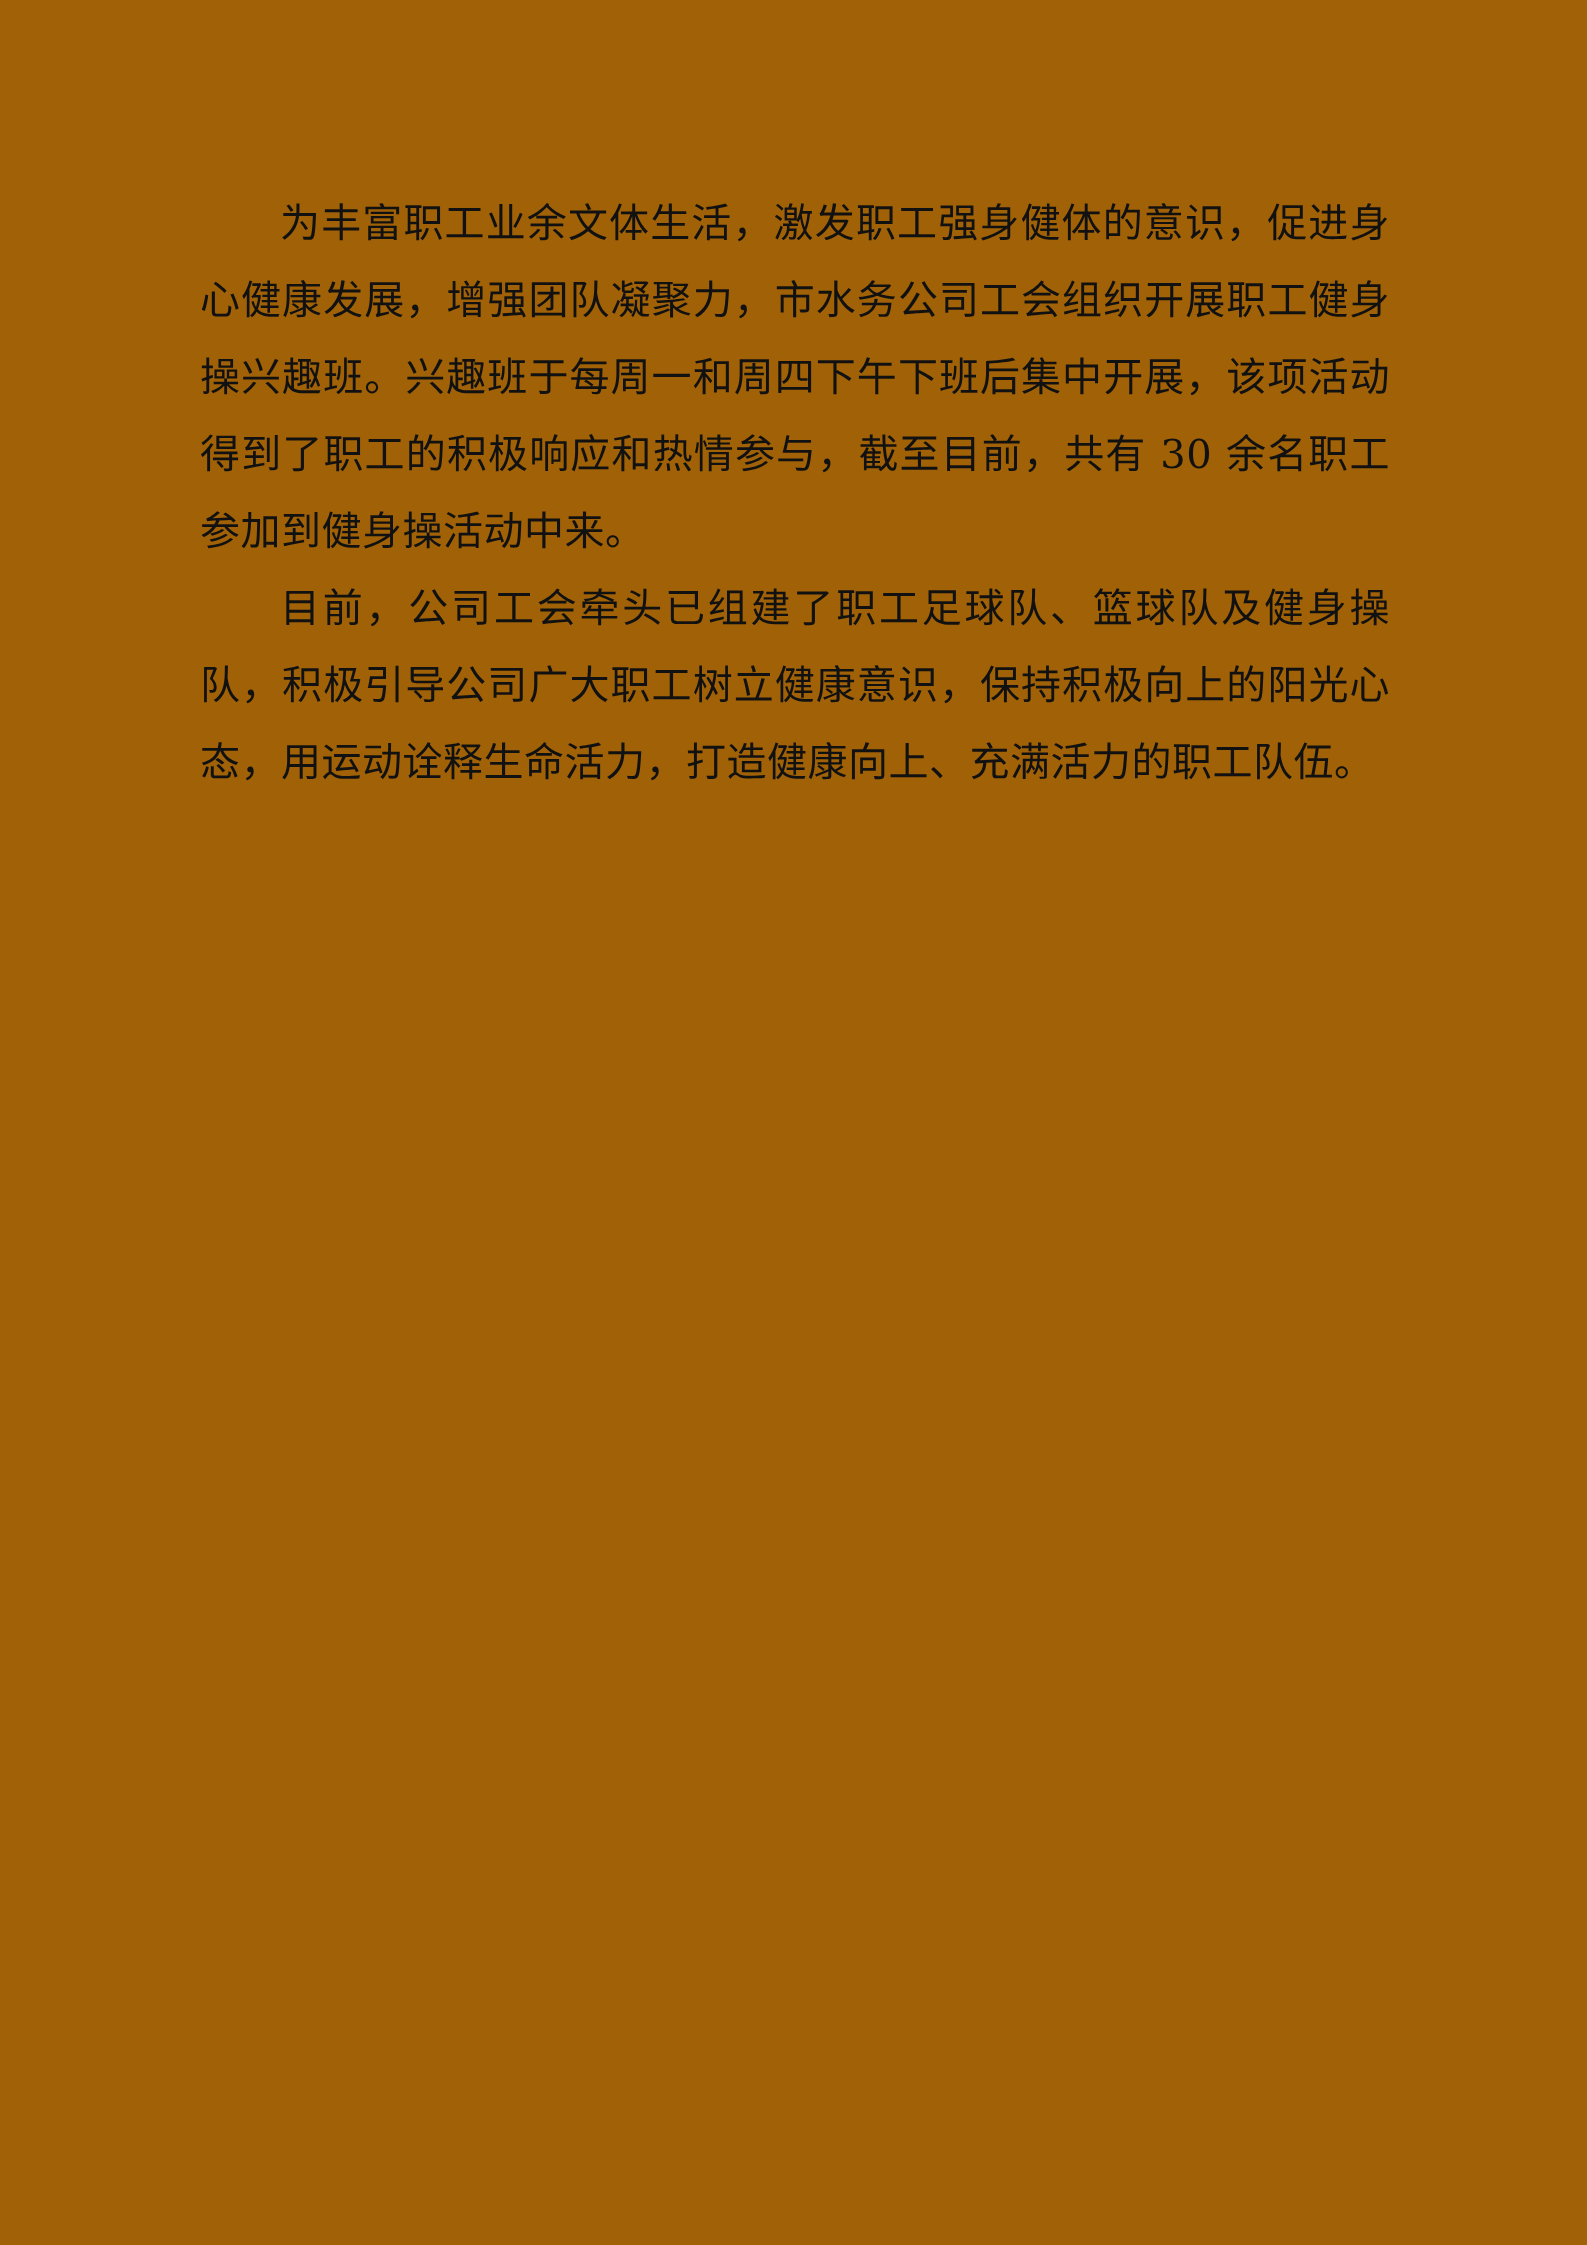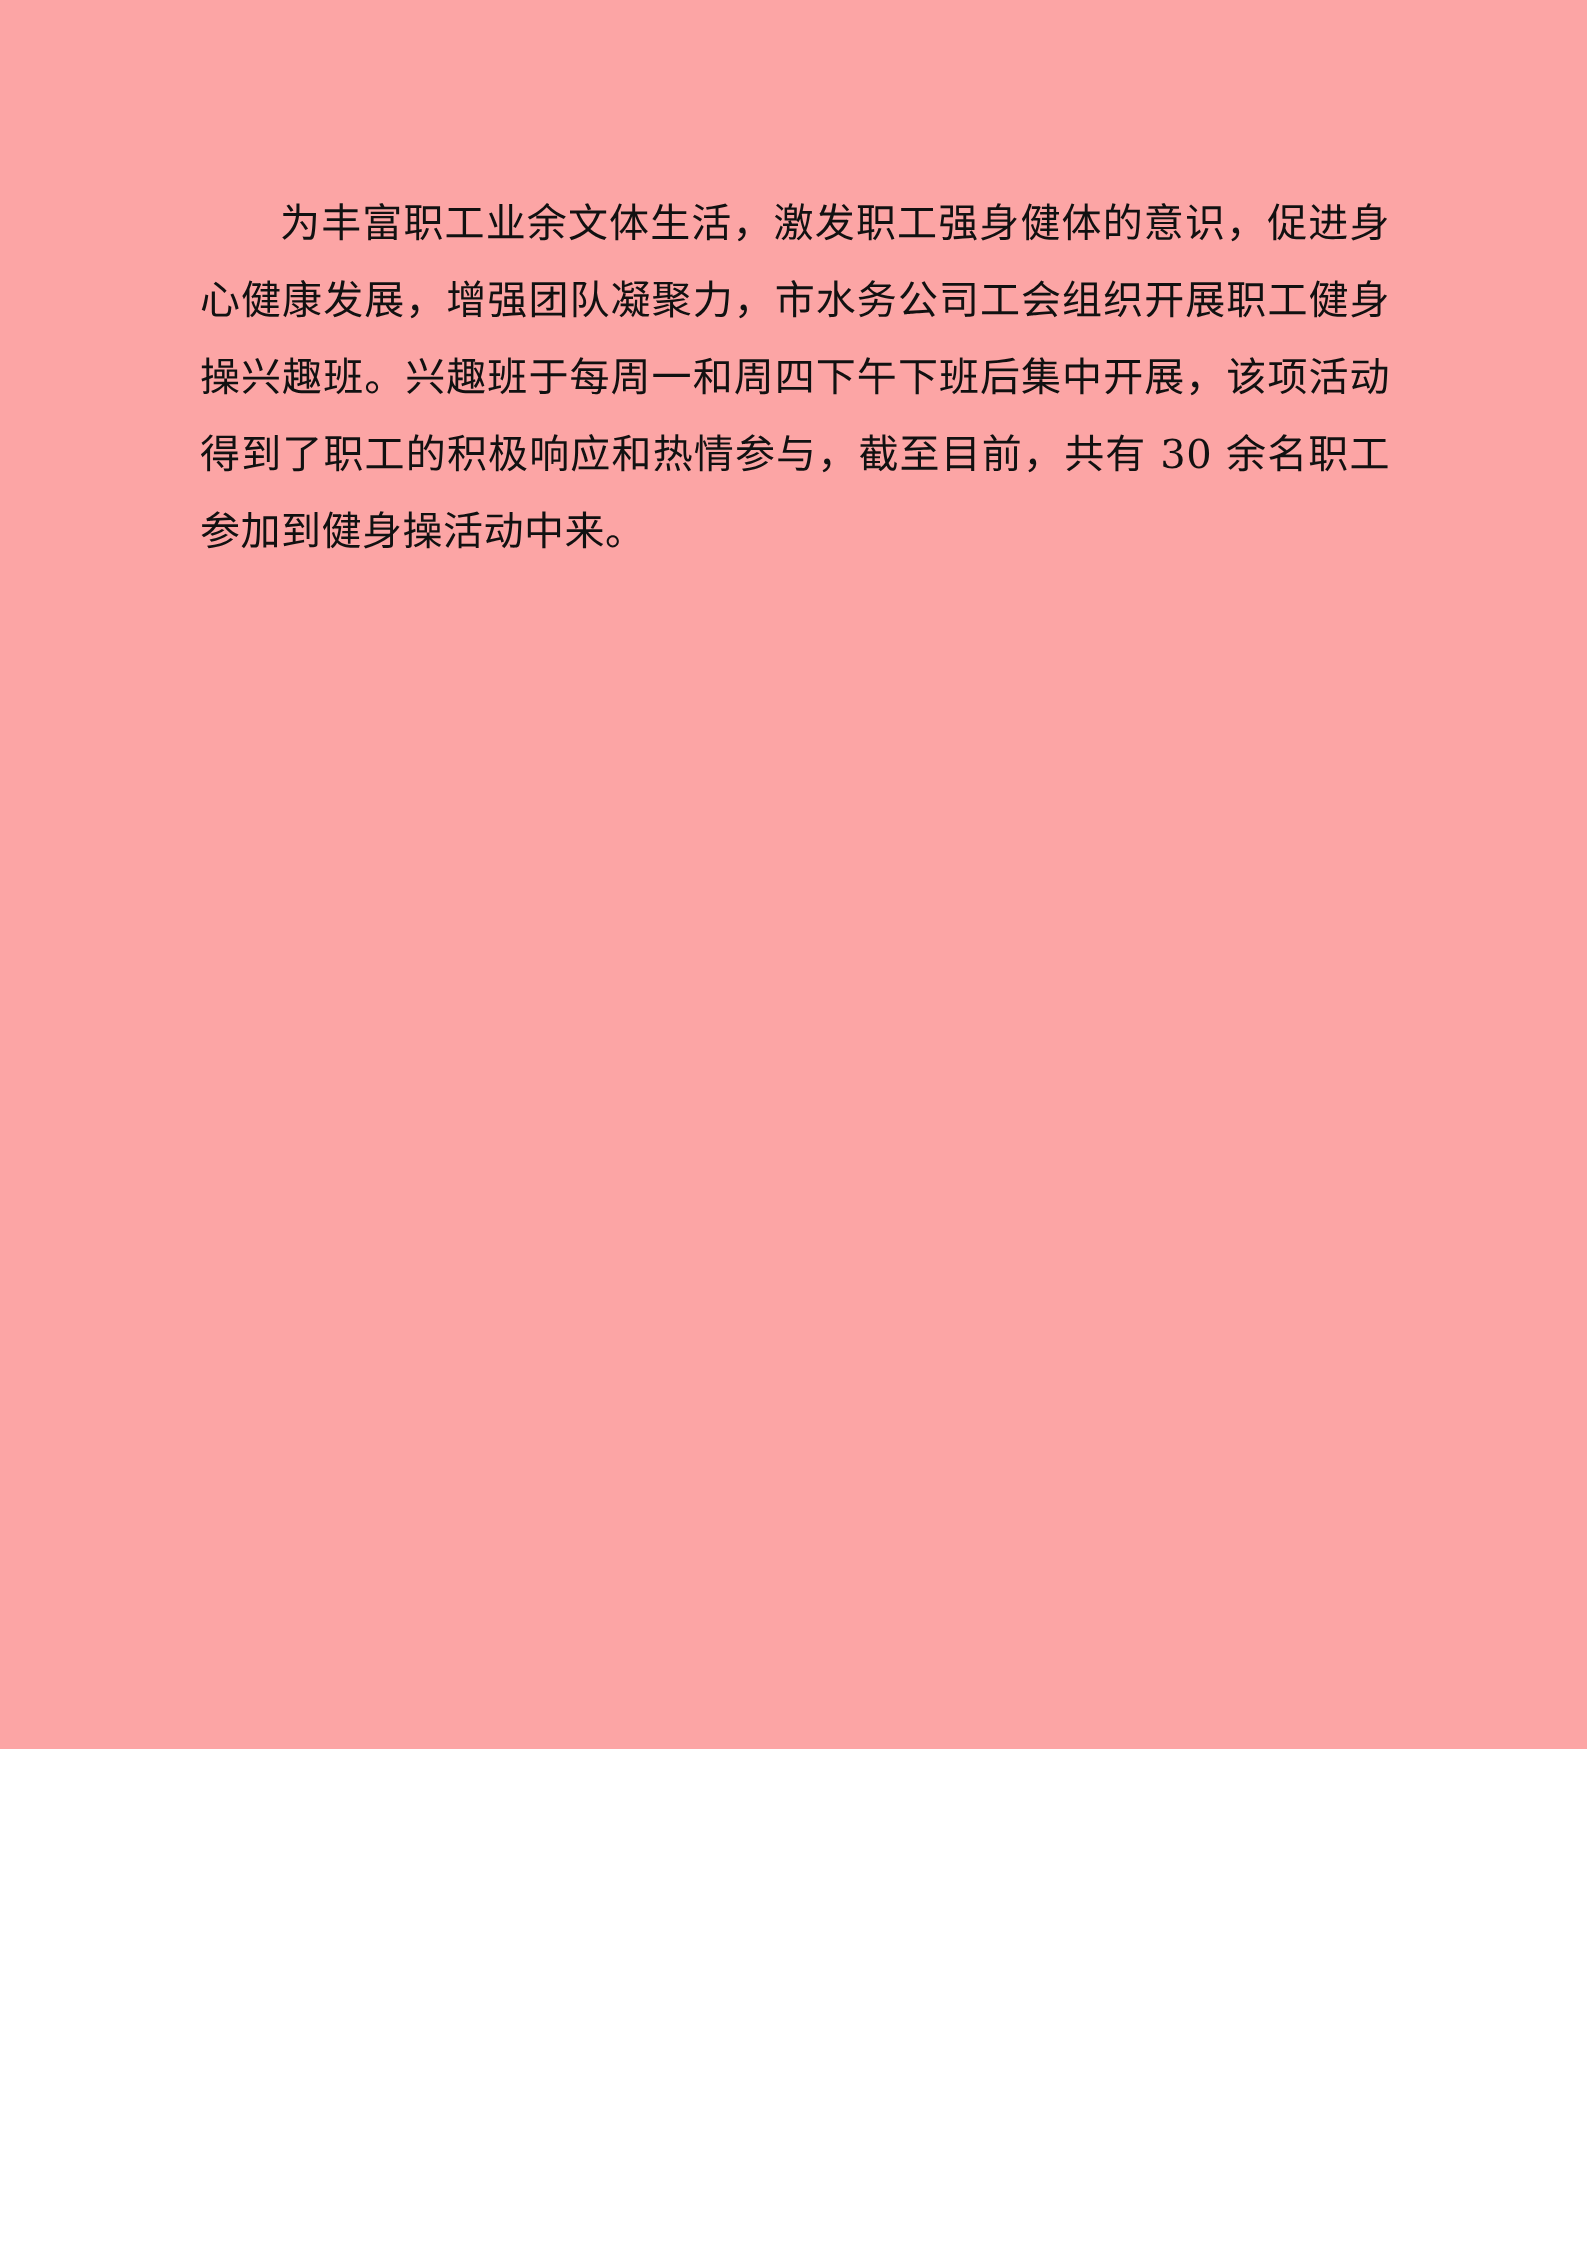--- a/index.html
+++ b/index.html
@@ -12,23 +12,23 @@
     width: 1587px;
     height: 2245px;
     font-family: "DejaVu Serif", "Liberation Serif", serif;
     color: #1a1a1a;
     position: relative;
     overflow: hidden;
   }
   .page {
     box-sizing: border-box;
     width: 1587px;
-    height: 1749px;
+    height: 2245px;
     padding: 185px 200px 12px 200px;
-    background: #fca5a5;
+    background: #a16207;
   }
   .doc-body {
     width: 1190px;
   }
   .para {
     font-size: 40px;
     line-height: 77px;
     text-align: justify;
     text-justify: inter-ideograph;
     text-indent: 80px;
@@ -58,16 +58,17 @@
   }
 </style>
 </head>
 <body>
 
 <div class="page">
   <div class="doc-body">
 
     <p class="para">为丰富职工业余文体生活，激发职工强身健体的意识，促进身心健康发展，增强团队凝聚力，市水务公司工会组织开展职工健身操兴趣班。兴趣班于每周一和周四下午下班后集中开展，该项活动得到了职工的积极响应和热情参与，截至目前，共有 30 余名职工参加到健身操活动中来。</p>
 
+    <p class="para">目前，公司工会牵头已组建了职工足球队、篮球队及健身操队，积极引导公司广大职工树立健康意识，保持积极向上的阳光心态，用运动诠释生命活力，打造健康向上、充满活力的职工队伍。</p>
 
 
   </div>
 </div>
 
 </body></html>

